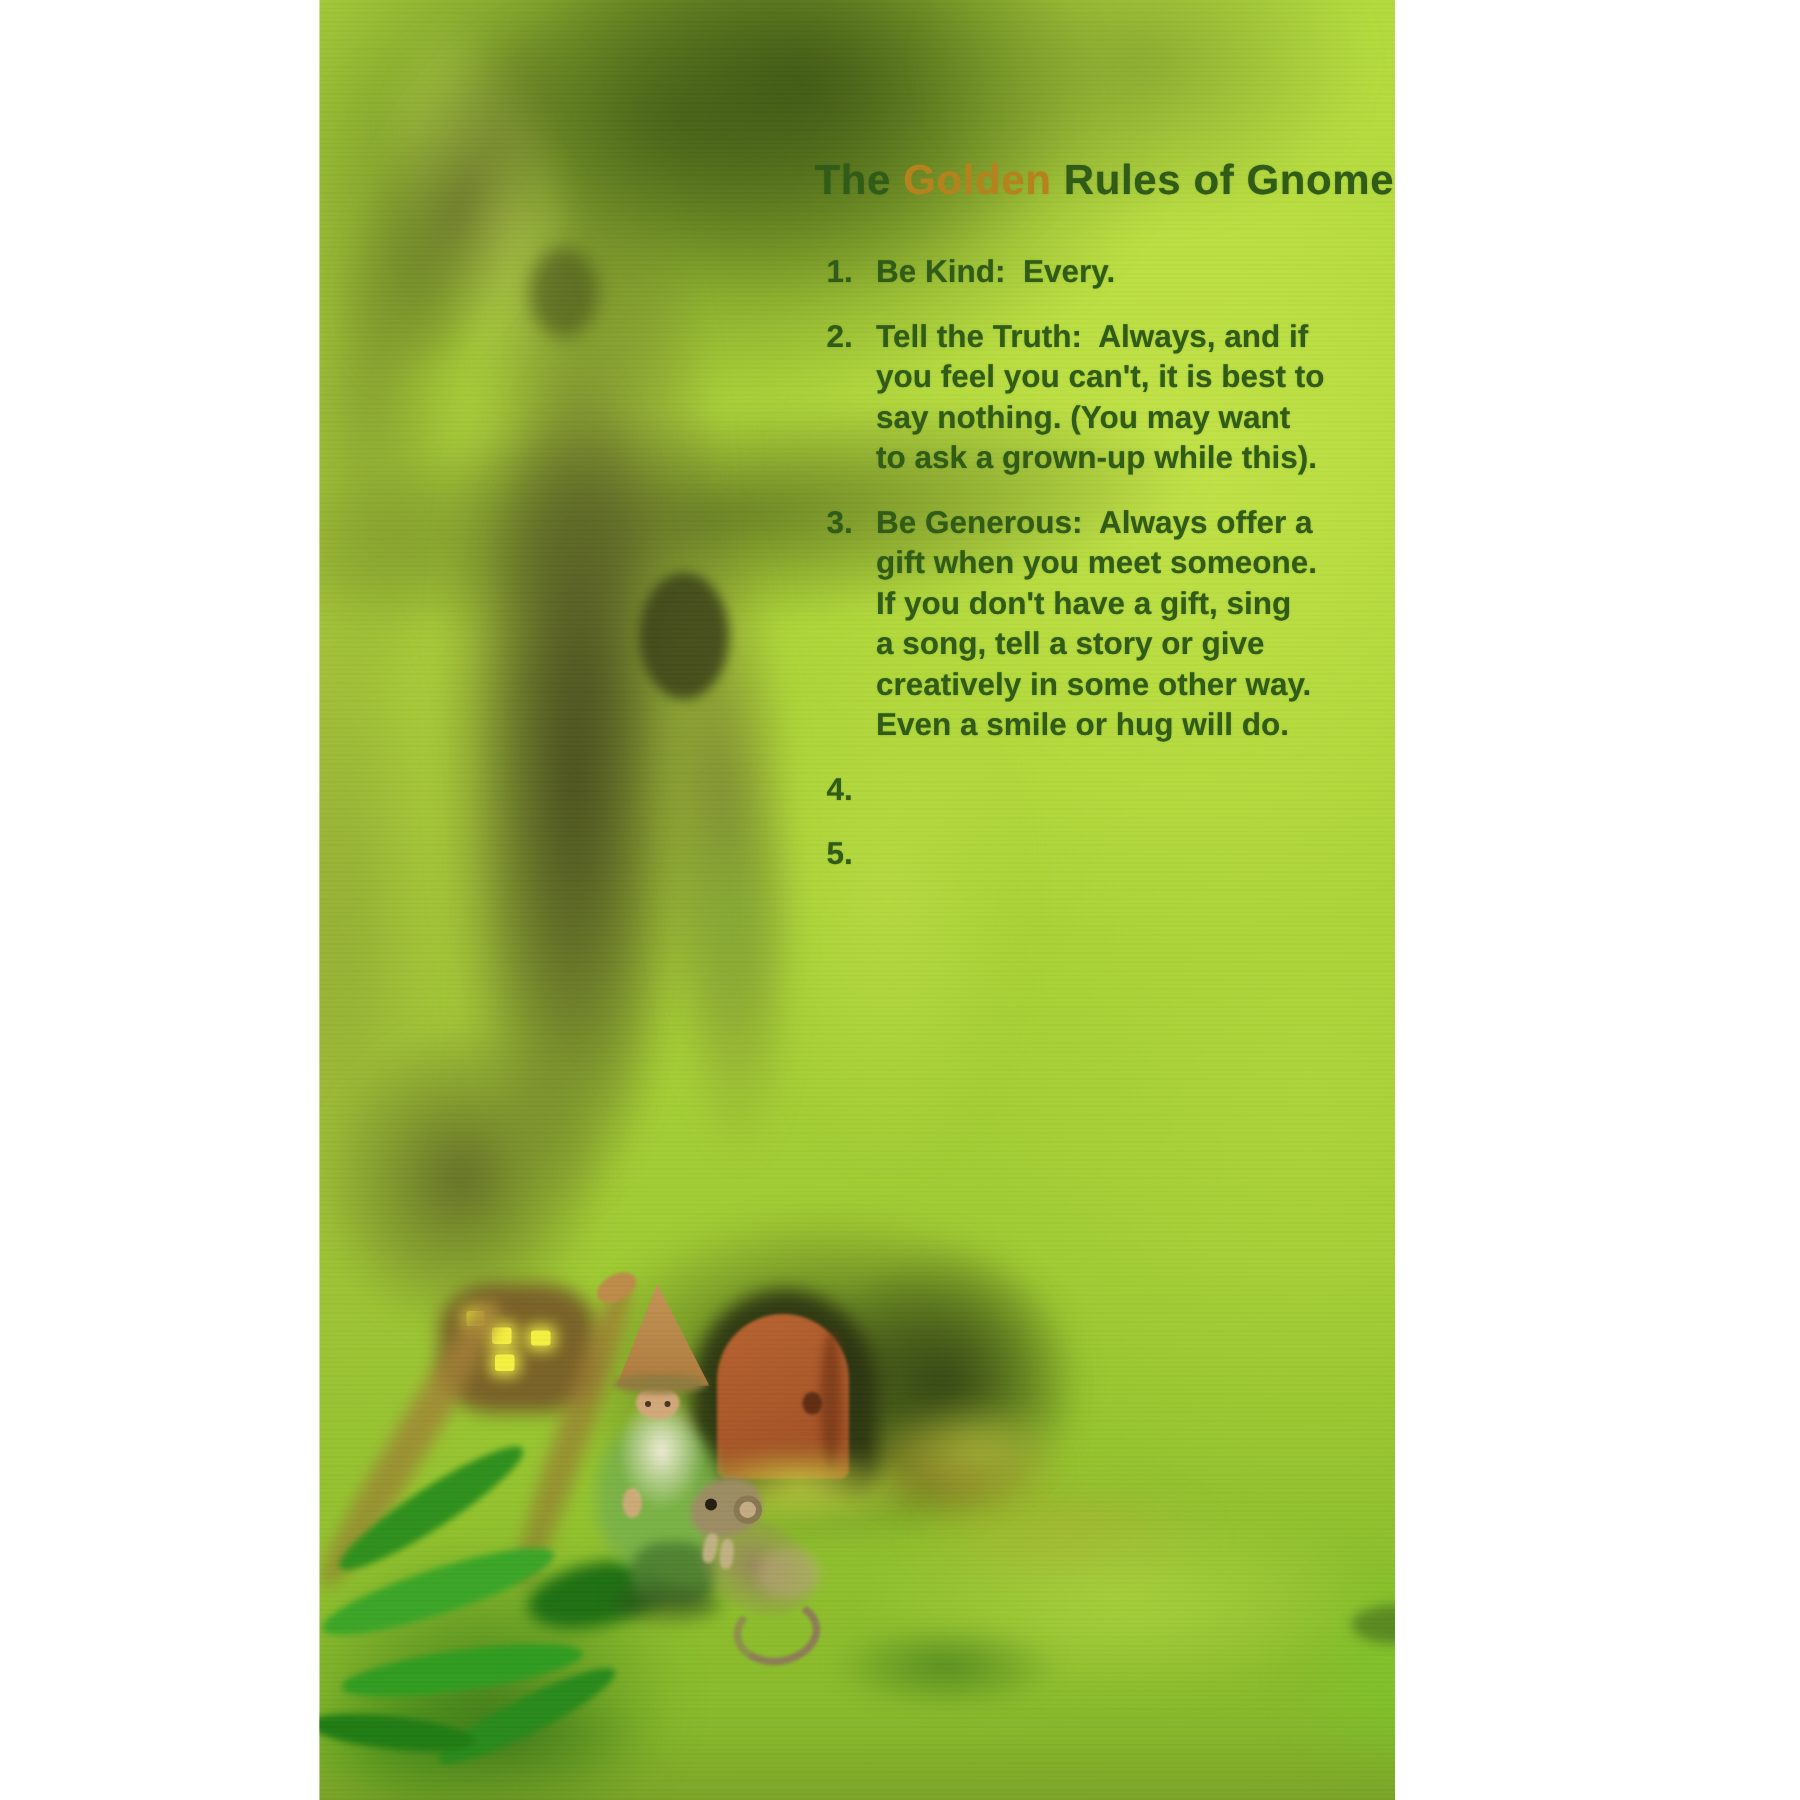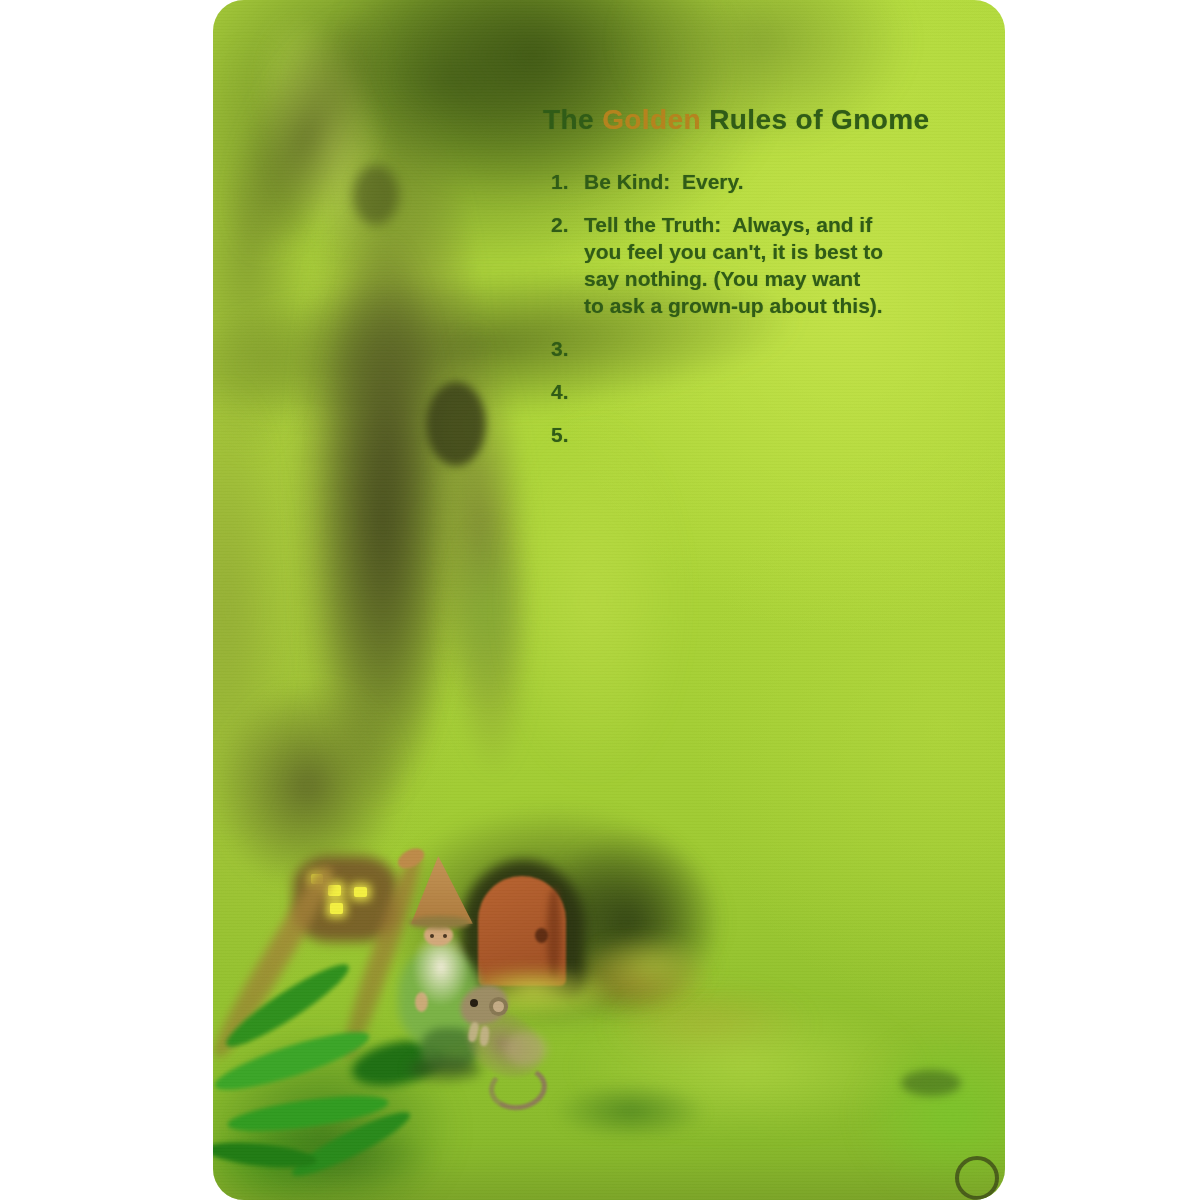--- a/index.html
+++ b/index.html
@@ -3,27 +3,26 @@
 <meta charset="utf-8">
 <style>
   * { margin:0; padding:0; box-sizing:border-box; }
   html,body { width:1200px; height:1200px; }
   body { background:#ffffff; position:relative; font-family:"Liberation Sans", sans-serif; overflow:hidden; }
 
   .page { position:absolute; inset:0; background:#ffffff; }
 
   
   .art {
-    position:absolute; left:213px; top:0; width:792px; height:1200px; overflow:hidden;
+    position:absolute; left:213px; top:0; width:717px; height:1200px; overflow:hidden;
     background:
       radial-gradient(ellipse 55% 40% at 80% 25%, rgba(198,229,74,.8), rgba(198,229,74,0) 70%),
       radial-gradient(ellipse 45% 35% at 92% 60%, rgba(180,216,62,.55), rgba(180,216,62,0) 70%),
       radial-gradient(ellipse 55% 50% at -5% 50%, rgba(148,165,58,.5), rgba(148,165,58,0) 72%),
       linear-gradient(178deg, #b3da3d 0%, #acd437 45%, #9fca32 70%, #8dbe2c 88%, #84b52a 100%);
-    border-radius: 31px;
   }
   .s { position:absolute; border-radius:50%; }
 
   
   .canopy-main { left:-90px; top:-120px; width:660px; height:400px; background:radial-gradient(closest-side, rgba(77,105,26,.92), rgba(77,105,26,0)); filter:blur(10px); }
   .canopy-core { left:120px; top:-90px; width:400px; height:290px; background:radial-gradient(closest-side, rgba(56,79,17,.85), rgba(56,79,17,0)); filter:blur(10px); }
   .canopy-right { left:400px; top:-70px; width:300px; height:220px; background:radial-gradient(closest-side, rgba(105,132,38,.55), rgba(105,132,38,0)); filter:blur(10px); }
   .left-band { left:-40px; top:40px; width:150px; height:420px; background:radial-gradient(closest-side, rgba(113,136,41,.65), rgba(113,136,41,0)); filter:blur(10px); }
   .left-band2 { left:-40px; top:380px; width:110px; height:460px; background:radial-gradient(closest-side, rgba(136,158,50,.5), rgba(136,158,50,0)); filter:blur(12px); }
   .highlight-tl { left:50px; top:10px; width:120px; height:250px; background:radial-gradient(closest-side, rgba(219,238,103,.65), rgba(219,238,103,0)); filter:blur(8px); transform:rotate(-16deg); }
@@ -210,24 +209,30 @@
       <div class="rules">
         <div class="rule">
           <span class="num">1.</span>
           <div class="txt">Be Kind:  Every.</div>
         </div>
         <div class="rule">
           <span class="num">2.</span>
           <div class="txt">Tell the Truth:  Always, and if
 you feel you can't, it is best to
 say nothing. (You may want
-to ask a grown-up about this).</div>
+to ask a grown-up while this).</div>
         </div>
         <div class="rule">
           <span class="num">3.</span>
+          <div class="txt">Be Generous:  Always offer a
+gift when you meet someone.
+If you don't have a gift, sing
+a song, tell a story or give
+creatively in some other way.
+Even a smile or hug will do.</div>
         </div>
         <div class="rule">
           <span class="num">4.</span>
         </div>
         <div class="rule">
           <span class="num">5.</span>
         </div>
       </div>
     </div>
 

